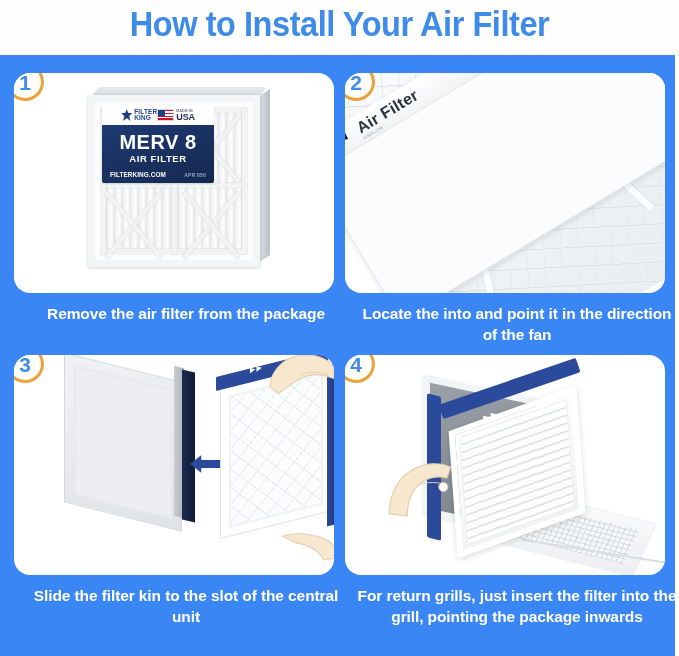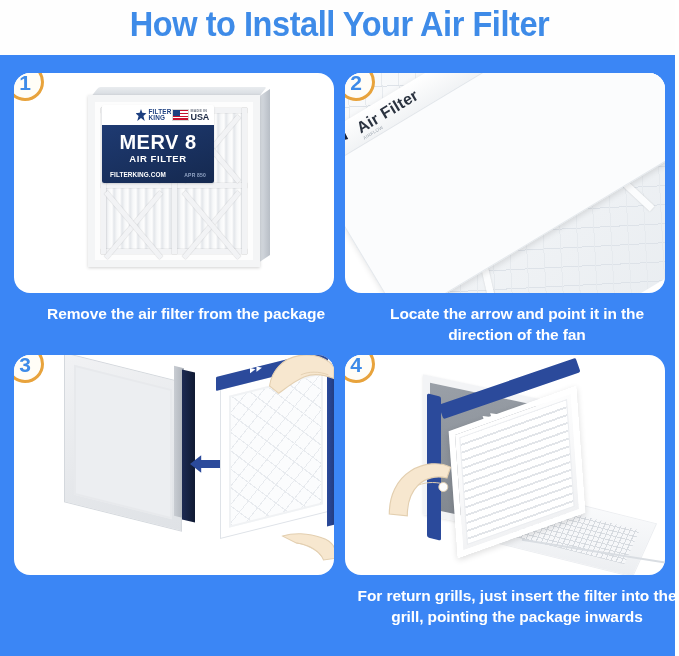--- a/index.html
+++ b/index.html
@@ -151,21 +151,21 @@
     border-radius: 2px;
     z-index: 12;
     box-shadow: 0 1px 2px rgba(0,0,0,.15);
     overflow: hidden;
   }
   .label-top {
     position: relative;
     height: 20px;
     display: flex;
     align-items: center;
-    justify-content: flex-end;
+    justify-content: center;
     padding: 0 5px;
     box-sizing: border-box;
   }
   .brand {
     display: flex; align-items: center; gap: 2px;
   }
   .brand-mark {
     width: 11px; height: 12px;
     background: #1d3f80;
     clip-path: polygon(50% 0%, 62% 32%, 100% 36%, 72% 58%, 84% 100%, 50% 76%, 16% 100%, 28% 58%, 0% 36%, 38% 32%);
@@ -544,21 +544,21 @@
                 <svg viewBox="0 0 24 26">
                   <path d="M20 3 L4 12 L9 14 L7 24 L13 15 L19 17 Z" fill="#18213a"></path>
                 </svg>
               </div>
               <div class="rail-text">Air Filter</div>
               <div class="rail-sub">AIRFLOW</div>
             </div>
           </div>
         </div>
       </div>
-      <div class="caption">Locate the arrow and point it in the direction of the fan</div>
+      <div class="caption">Locate the into and point it in the direction of the fan</div>
     </div>
 
     <div class="step step-3">
       <div class="card">
         <div class="badge">3</div>
         <div class="scene">
           <div class="slot-unit">
             <div class="slot-inner"></div>
           </div>
           <div class="slot-edge-2"></div>
@@ -584,20 +584,21 @@
             </svg>
           </div>
           <div class="hand-bottom">
             <svg viewBox="0 0 70 40">
               <path d="M4 6 C16 2 34 2 50 8 C62 12 68 20 66 32 L52 34 C48 24 36 16 20 14 Z" fill="#f7e7cf" stroke="#e3cfb0" stroke-width="1.2"></path>
               <path d="M20 14 C32 16 44 22 50 30" fill="none" stroke="#e3cfb0" stroke-width="1"></path>
             </svg>
           </div>
         </div>
       </div>
+      <div class="caption">Slide the filter kin to the slot of the central unit</div>
     </div>
 
     <div class="step step-4">
       <div class="card">
         <div class="badge">4</div>
         <div class="scene">
           <div class="wall-opening">
             <div class="wall-dark"></div>
           </div>
           <div class="duct-face">

